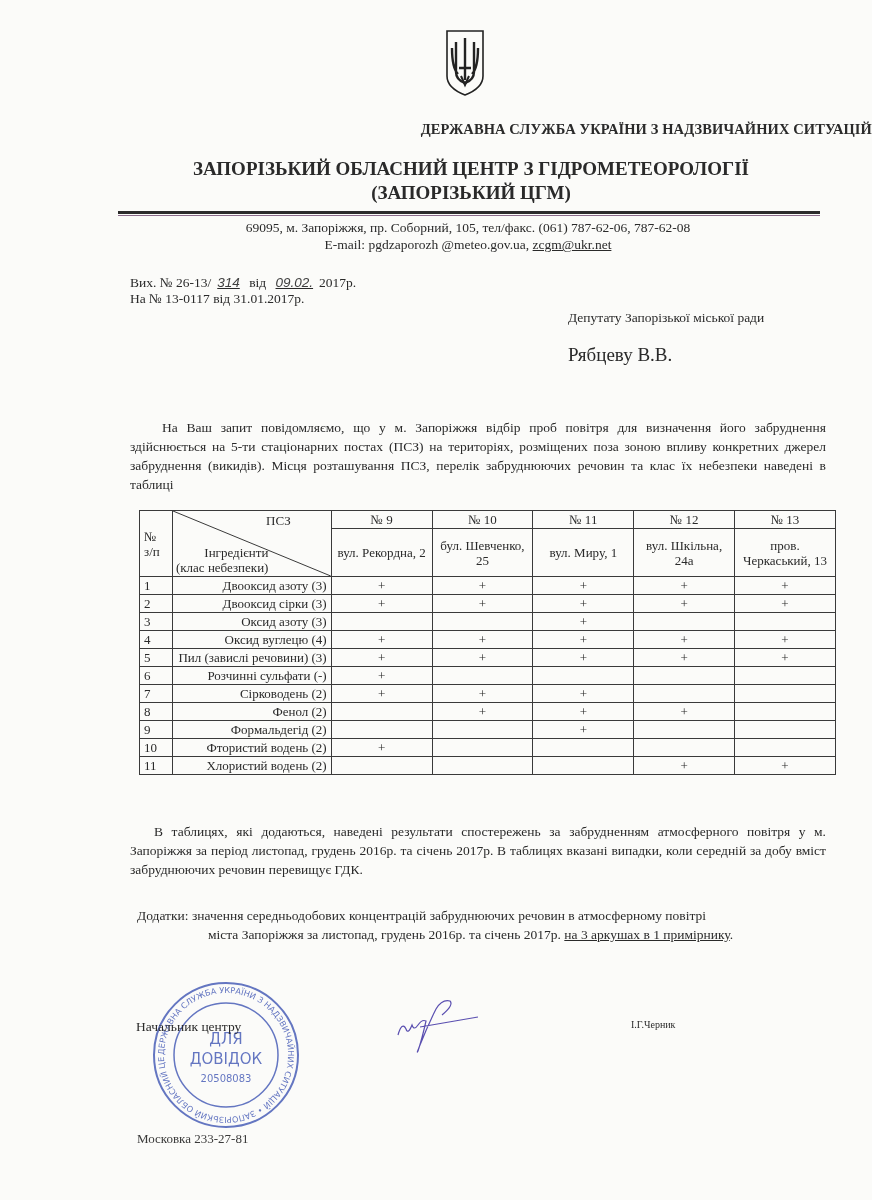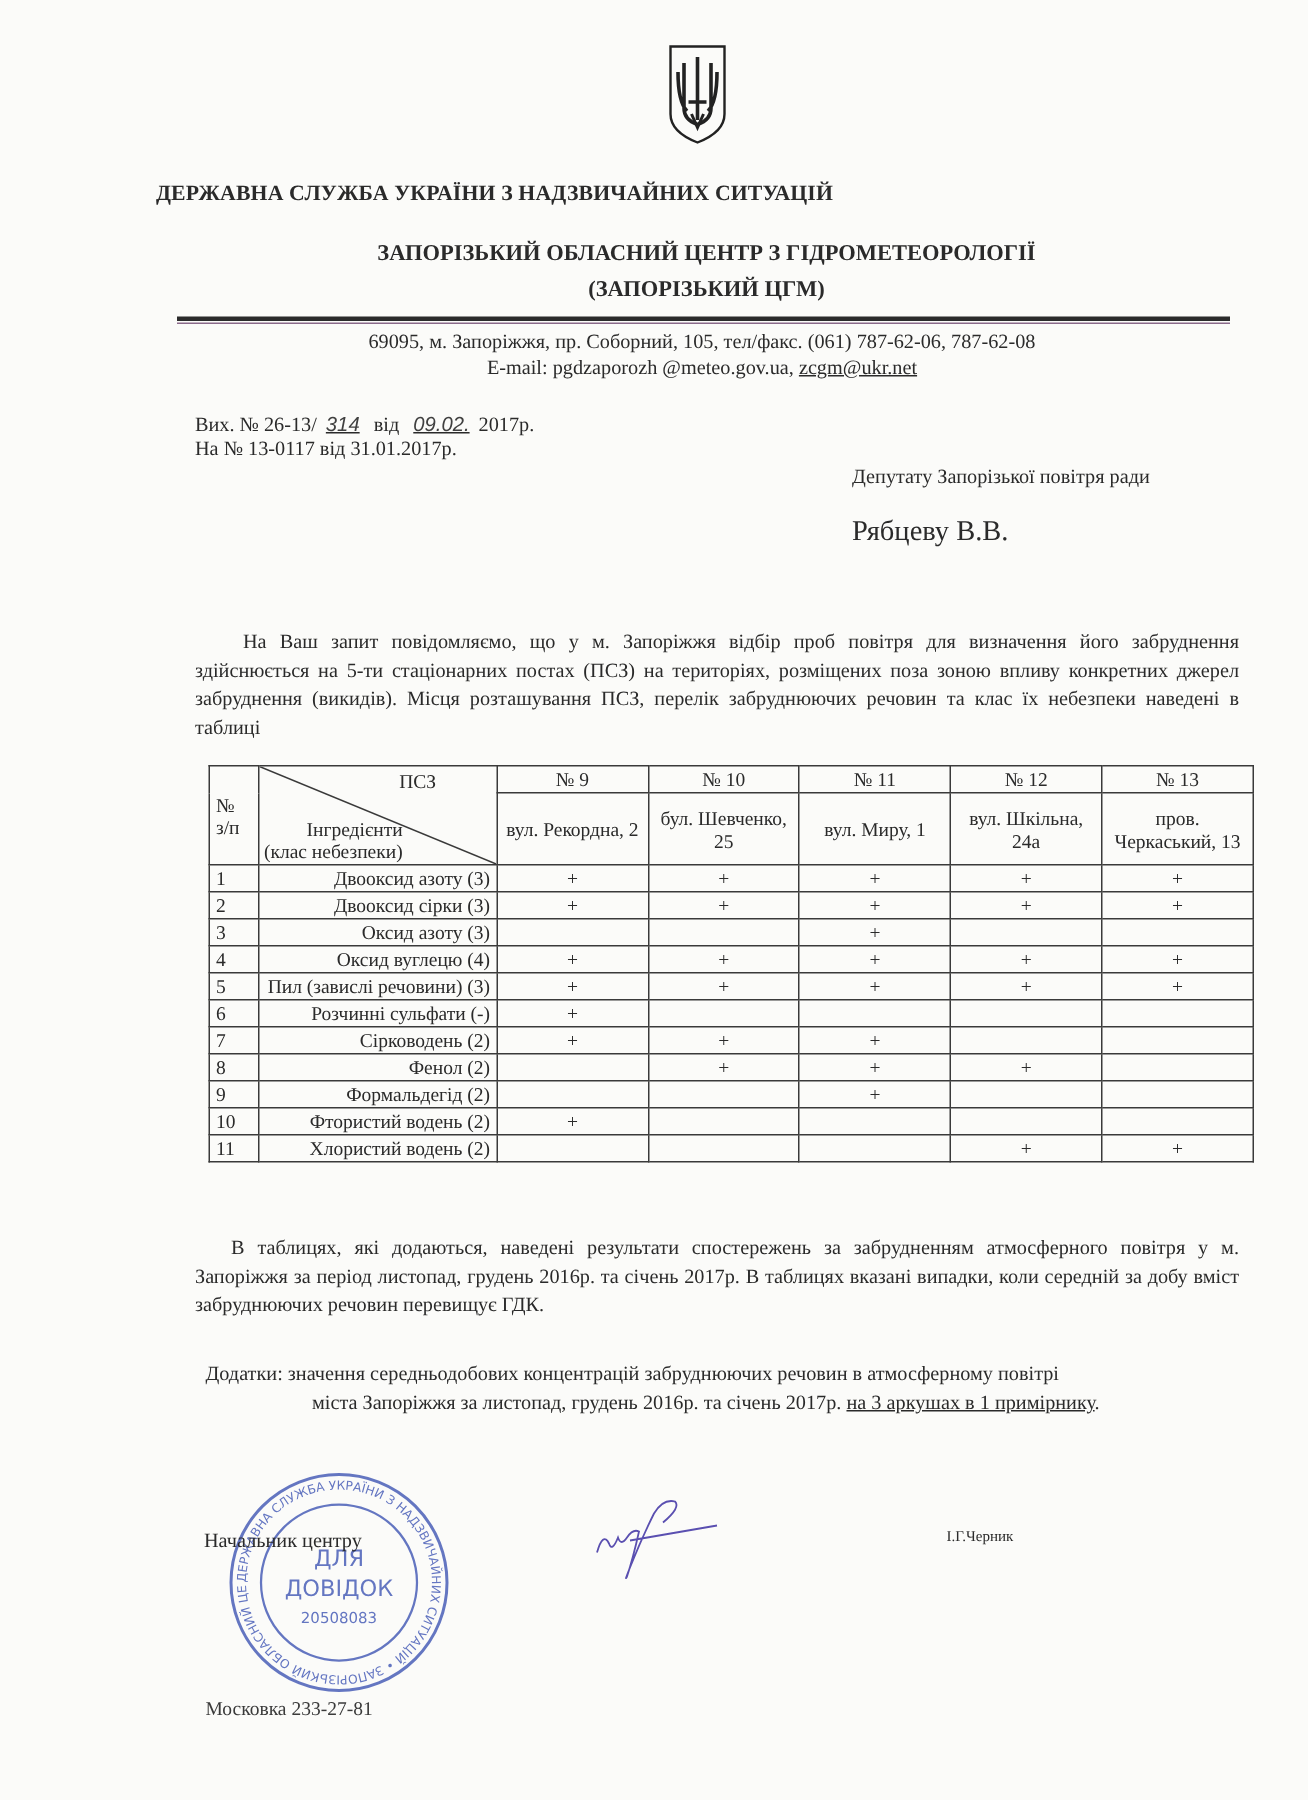--- a/index.html
+++ b/index.html
@@ -6,26 +6,26 @@
   body {
     width: 872px; height: 1200px; overflow: hidden;
     background: #fbfbf9;
     font-family: "Liberation Serif", serif;
     color: #2a2a2a;
     position: relative;
   }
   .abs { position: absolute; }
   .emblem { left: 444px; top: 28px; width: 42px; height: 70px; }
   .agency {
-    left: 0; width: 872px; top: 121px; text-align: left;
-    font-weight: bold; font-size: 14.5px; letter-spacing: 0.1px; padding-left: 104px; box-sizing: border-box;
+    left: 0; width: 872px; top: 121px; text-align: right;
+    font-weight: bold; font-size: 14.5px; letter-spacing: 0.1px; padding-left: 28px; box-sizing: border-box;
   }
   .center-name {
     left: 0; width: 872px; top: 157px; text-align: center;
-    font-weight: bold; font-size: 15px; line-height: 24px; padding-left: 70px; box-sizing: border-box;
+    font-weight: bold; font-size: 19px; line-height: 24px; padding-left: 70px; box-sizing: border-box;
   }
   .rule-thick { left: 118px; top: 211px; width: 702px; height: 3px; background: #2b2b2b; }
   .rule-thin { left: 118px; top: 215px; width: 702px; height: 1px; background: #8a6a8a; }
   .contact {
     left: 0; width: 872px; top: 219px; text-align: center;
     font-size: 13.5px; line-height: 17px; padding-left: 64px; box-sizing: border-box;
   }
   .contact .u { text-decoration: underline; }
   .ref { left: 130px; top: 275px; font-size: 13.5px; line-height: 16px; }
   .hand { font-family: "Liberation Sans", sans-serif; font-style: italic; color: #404040; text-decoration: underline; text-decoration-color: #2a2a2a; padding: 0 6px; }
@@ -79,21 +79,21 @@
 <div class="abs contact">
   <div>69095, м. Запоріжжя, пр. Соборний, 105,  тел/факс. (061) 787-62-06, 787-62-08</div>
   <div><span>E-mail: pgdzaporozh @meteo.gov.ua, </span><span class="u">zcgm@ukr.net</span></div>
 </div>
 
 <div class="abs ref">
   <div><span>Вих. № 26-13/</span><span class="hand">314</span><span> від </span><span class="hand">09.02.</span><span>2017р.</span></div>
   <div>На № 13-0117 від 31.01.2017р.</div>
 </div>
 
-<div class="abs addressee">Депутату Запорізької повітря ради</div>
+<div class="abs addressee">Депутату Запорізької міської ради</div>
 <div class="abs addressee2">Рябцеву В.В.</div>
 
 <div class="abs para p1">На Ваш запит повідомляємо, що у м. Запоріжжя  відбір проб повітря для визначення його забруднення здійснюється на 5-ти стаціонарних постах  (ПСЗ)  на територіях, розміщених поза зоною впливу конкретних джерел забруднення (викидів). Місця розташування ПСЗ, перелік забруднюючих речовин та клас їх небезпеки наведені в таблиці</div>
 
 <table class="posts">
   <tbody>
       <tr>
     <td class="c-num" rowspan="2">№ з/п</td>
     <td class="c-name diag" rowspan="2">
       <svg preserveAspectRatio="none" viewBox="0 0 100 100">

